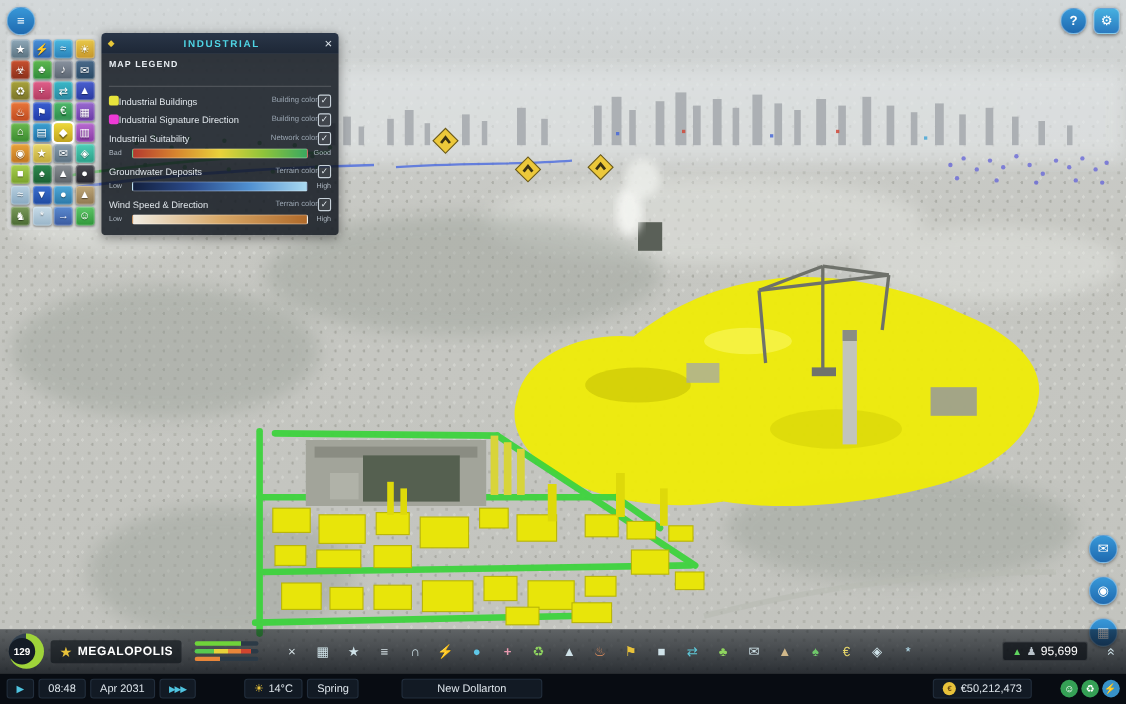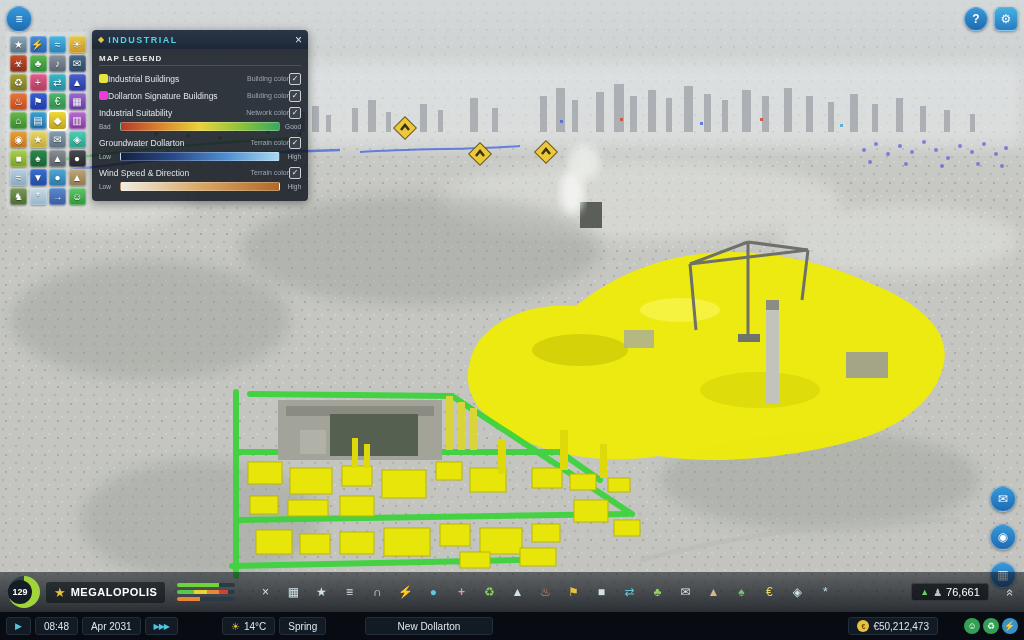--- a/index.html
+++ b/index.html
@@ -38,25 +38,25 @@
     justify-content:center;font-size:10px;color:#fff;text-shadow:0 1px 1px rgba(0,0,0,.45);
     box-shadow:inset 0 0 0 1px rgba(255,255,255,.22),0 1px 2px rgba(0,0,0,.35);cursor:pointer;}
   .iv.active{box-shadow:0 0 0 2px #fff,0 0 6px #fff;}
 
   
   #legend{position:absolute;left:92px;top:30px;width:216px;border-radius:4px;overflow:hidden;
     box-shadow:0 2px 10px rgba(0,0,0,.4);}
   .p-header{height:19px;background:linear-gradient(#2a3648,#1d2736);display:flex;
     align-items:center;padding:0 6px;}
   .p-hicon{color:#e8c83a;font-size:8px;margin-right:4px;}
-  .p-title{flex:1;text-align:left;color:#4fd4e4;font-size:9px;font-weight:bold;letter-spacing:1.5px;}
+  .p-title{flex:1;text-align:center;color:#4fd4e4;font-size:9px;font-weight:bold;letter-spacing:1.5px;}
   .p-close{color:#dfe6ec;font-size:12px;line-height:12px;cursor:pointer;}
   .p-body{background:rgba(15,21,30,.84);padding:5px 7px 7px;}
   .legend-title{color:#e8edf2;font-size:8px;font-weight:bold;letter-spacing:1px;
-    border-bottom:1px solid rgba(255,255,255,.15);padding-bottom:2px;margin-bottom:4px;}
+    border-bottom:1px solid rgba(255,255,255,.15);padding-bottom:15px;margin-bottom:4px;}
   .lrow{display:flex;align-items:center;gap:0;min-height:17px;}
   .sw{width:9px;height:9px;border-radius:2px;flex:none;}
   .llabel{flex:1;color:#dfe5ea;font-size:8.5px;white-space:nowrap;overflow:hidden;}
   .lright{color:#9aa6b2;font-size:7px;white-space:nowrap;}
   .cb{width:10px;height:10px;border:1px solid #c8d2da;border-radius:2px;color:#e8f0f4;
     font-size:8px;line-height:9px;text-align:center;flex:none;background:rgba(255,255,255,.08);cursor:pointer;}
   .gbar-line{display:flex;align-items:center;gap:3px;margin:1px 0 3px;}
   .mm{color:#aeb8c2;font-size:6.5px;width:18px;flex:none;}
   .mm.max{text-align:right;}
   .gbar{flex:1;height:7px;border-radius:2px;border:1px solid rgba(255,255,255,.25);}
@@ -458,41 +458,41 @@
 
       <div class="lrow">
         <span class="sw" style="background:#e7e43c"></span>
         <span class="llabel">Industrial Buildings</span>
         <span class="lright">Building color</span>
         <span class="cb">✓</span>
       </div>
 
       <div class="lrow">
         <span class="sw" style="background:#ee3ad6"></span>
-        <span class="llabel">Dollarton Signature Buildings</span>
+        <span class="llabel">Industrial Signature Direction</span>
         <span class="lright">Building color</span>
         <span class="cb">✓</span>
       </div>
 
       <div>
         <div class="lrow">
           <span class="llabel">Industrial Suitability</span>
           <span class="lright">Network color</span>
           <span class="cb">✓</span>
         </div>
         <div class="gbar-line">
           <span class="mm">Bad</span>
           <span class="gbar" style="background:linear-gradient(90deg,#b43a2e,#d8862f,#e8d23a,#8fc43a,#3aa85f)"></span>
           <span class="mm max">Good</span>
         </div>
       </div>
 
       <div>
         <div class="lrow">
-          <span class="llabel">Groundwater Dollarton</span>
+          <span class="llabel">Groundwater Deposits</span>
           <span class="lright">Terrain color</span>
           <span class="cb">✓</span>
         </div>
         <div class="gbar-line">
           <span class="mm">Low</span>
           <span class="gbar" style="background:linear-gradient(90deg,#13203e,#2a4a8a,#4f8fd0,#a9d9f0)"></span>
           <span class="mm max">High</span>
         </div>
       </div>
 
@@ -597,21 +597,21 @@
         <div class="tool" style="color: rgb(207, 226, 232);">
         <span>◈</span>
       </div>
         <div class="tool" style="color: rgb(184, 224, 240);">
         <span>*</span>
       </div>
       </div>
     <div class="pop-pill">
       <span class="trend">▲</span>
       <span class="person">♟</span>
-      <span>76,661</span>
+      <span>95,699</span>
     </div>
     <div class="expand-btn">«</div>
   </div>
 
   <div id="statusbar">
     <div class="sb-box">
       <span class="play-glyph">▶</span>
     </div>
     <div class="sb-box">
       <span>08:48</span>

